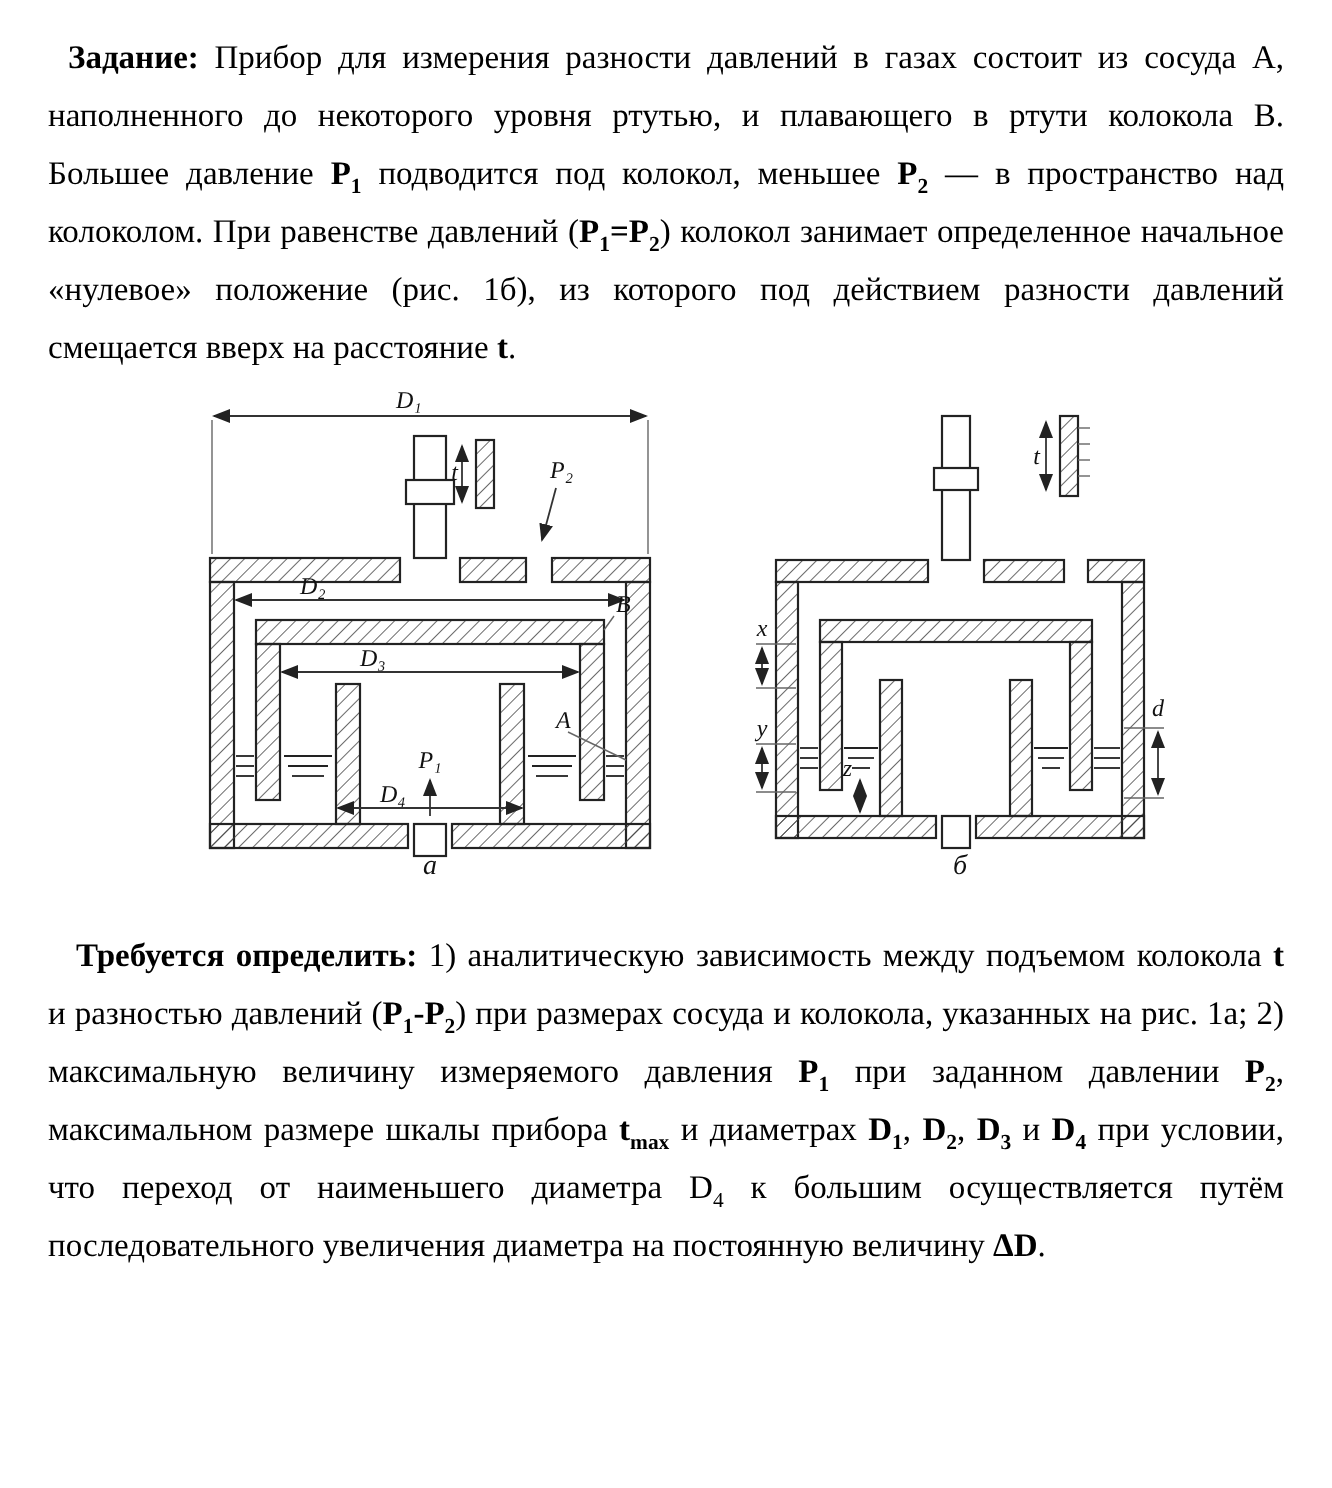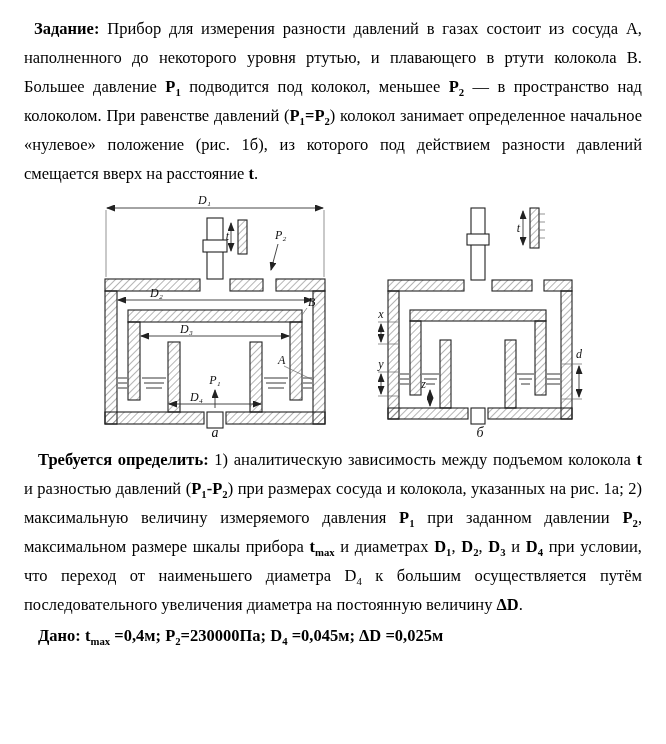--- a/index.html
+++ b/index.html
@@ -4,21 +4,21 @@
 <style>
   html,body{margin:0;padding:0;background:#fff;}
   .page{
     width:666px;min-height:744px;box-sizing:border-box;
     padding:14px 24px 10px 24px;
     font-family:"Liberation Serif","DejaVu Serif",serif;
     font-size:16.5px;line-height:29px;color:#000;background:#fff;
   }
   .para{margin:0;text-align:justify;}
   .p1{text-indent:10px;margin-bottom:6px;}
-  .p2{text-indent:14px;margin-top:6px;}
+  .p2{text-indent:14px;margin-top:24px;}
   .dano{text-indent:14px;text-align:left;margin-top:2px;}
   .b{font-weight:bold;}
   sub{font-size:65%;line-height:0;}
   .figures{display:flex;justify-content:center;align-items:center;gap:22px;margin:4px 0 6px 0;}
   svg text{font-family:"Liberation Serif","DejaVu Serif",serif;font-style:italic;font-size:12px;fill:#111;}
   svg text.cap{font-size:14px;}
   .main{stroke:#222;stroke-width:1.1;}
   .dim{stroke:#333;stroke-width:0.9;fill:none;}
   .ext{stroke:#666;stroke-width:0.7;}
   .merc{stroke:#222;stroke-width:0.9;}
@@ -226,15 +226,14 @@
         <text x="205" y="164" text-anchor="middle">d</text>
       </g>
 
       <text class="cap" x="106" y="243" text-anchor="middle">б</text>
     </svg>
 
   </div>
 
   <p class="para p2"><span class="b">Требуется определить:</span><span> 1) аналитическую зависимость между подъемом колокола </span><span class="b">t</span><span> и разностью давлений (</span><span class="b">P</span><sub class="b">1</sub><span class="b">-</span><span class="b">P</span><sub class="b">2</sub><span>) при размерах сосуда и колокола, указанных на рис. 1а; 2) максимальную величину измеряемого давления </span><span class="b">P</span><sub class="b">1</sub><span> при заданном давлении </span><span class="b">P</span><sub class="b">2</sub><span>, максимальном размере шкалы прибора </span><span class="b">t</span><sub class="b">max</sub><span> и диаметрах </span><span class="b">D</span><sub class="b">1</sub><span>, </span><span class="b">D</span><sub class="b">2</sub><span>, </span><span class="b">D</span><sub class="b">3</sub><span> и </span><span class="b">D</span><sub class="b">4</sub><span> при условии, что переход от наименьшего диаметра D</span><sub>4</sub><span> к большим осуществляется путём последовательного увеличения диаметра на постоянную величину </span><span class="b">ΔD</span><span>.</span></p>
 
-  <p class="para dano"><span class="b">Дано: </span><span class="b">t</span><sub class="b">max</sub><span class="b"> =0,4м; </span><span class="b">P</span><sub class="b">2</sub><span class="b">=230000Па; </span><span class="b">D</span><sub class="b">4</sub><span class="b"> =0,045м; </span><span class="b">ΔD</span><span class="b"> =0,025м</span></p>
 
 </div>
 
 </body></html>

